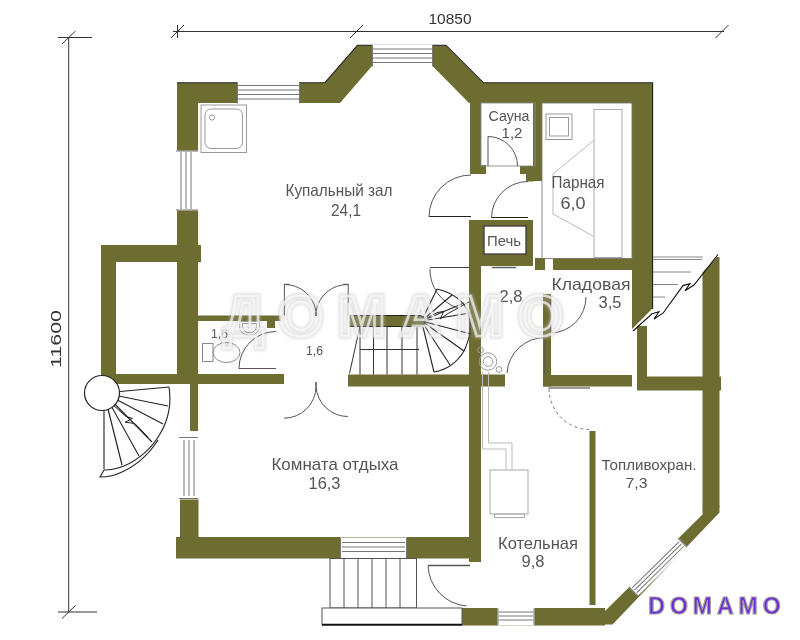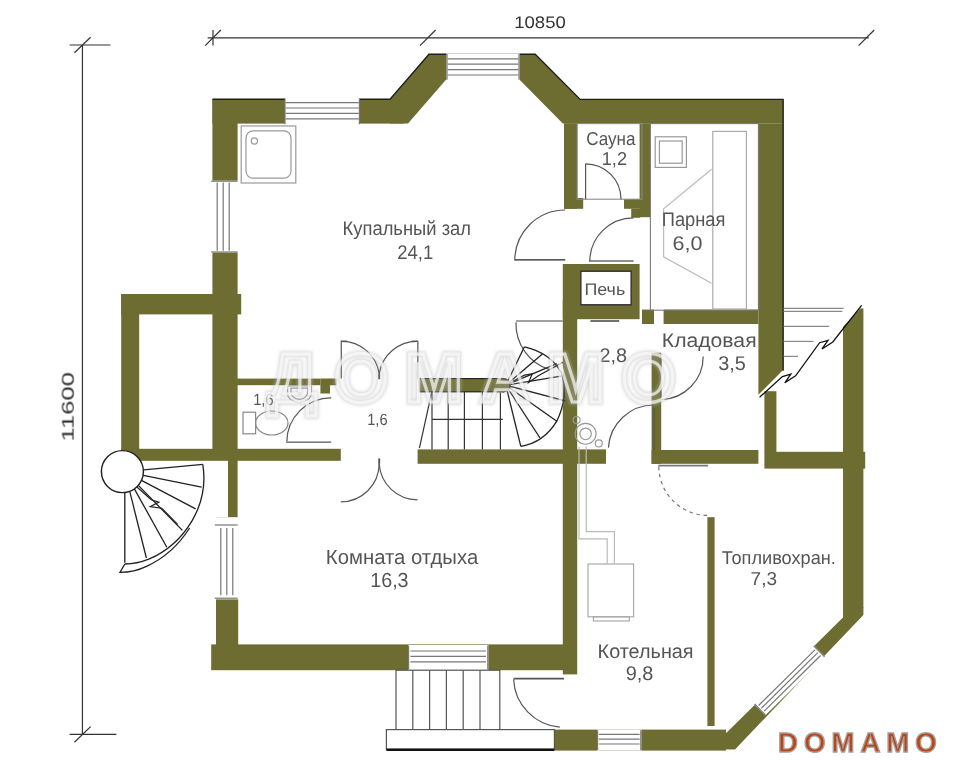--- a/index.html
+++ b/index.html
@@ -5,22 +5,22 @@
   html,body{margin:0;padding:0;background:#fff;}
   #page{position:relative;width:800px;height:640px;background:#fff;overflow:hidden;
         font-family:"Liberation Sans", sans-serif;}
   svg{position:absolute;left:0;top:0;}
   .wm{position:absolute;left:200px;top:282px;width:400px;text-align:center;
       font-size:58px;font-weight:bold;letter-spacing:14px;color:transparent;
       -webkit-text-stroke:5px rgba(183,183,183,0.47);filter:blur(1.4px);white-space:nowrap;}
   .wm2{position:absolute;left:200px;top:282px;width:400px;text-align:center;
       font-size:58px;font-weight:bold;letter-spacing:14px;color:transparent;
       -webkit-text-stroke:2.6px rgba(255,255,255,0.66);filter:blur(0.4px);white-space:nowrap;}
-  .logo{position:absolute;left:642px;top:606px;width:150px;text-align:center;
-      font-size:23px;font-weight:bold;letter-spacing:5px;color:#c2410c;opacity:0.999;
+  .logo{position:absolute;left:642px;top:593px;width:150px;text-align:center;
+      font-size:23px;font-weight:bold;letter-spacing:5px;color:#6d28d9;opacity:0.999;
       -webkit-text-stroke:1.15px #a0a0a0;white-space:nowrap;}
 </style>
 </head>
 <body>
 <div id="page">
 <svg width="800" height="640" viewBox="0 0 800 640">
 <defs></defs>
 <g fill="#6d6d31" stroke="none">
 
   <rect x="177" y="83" width="160" height="20"></rect>

